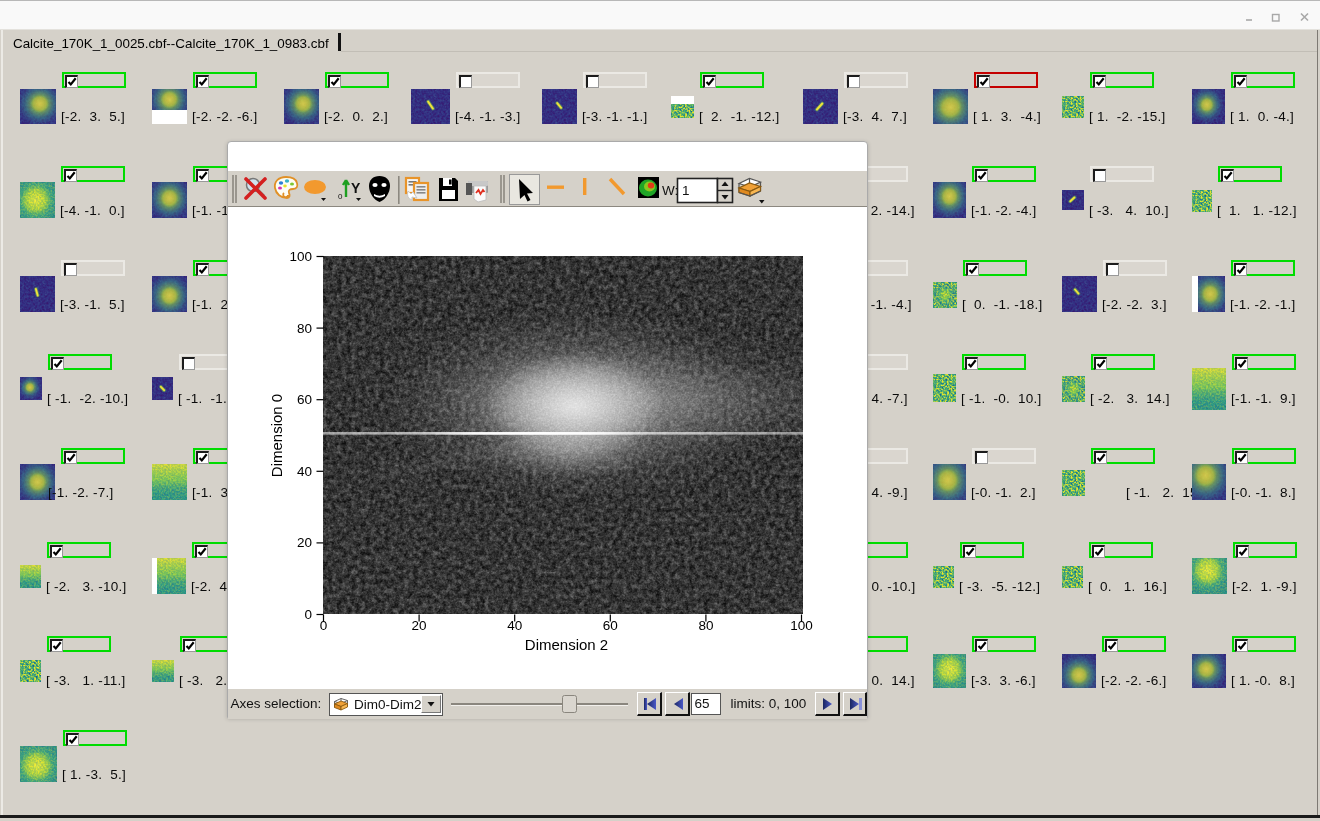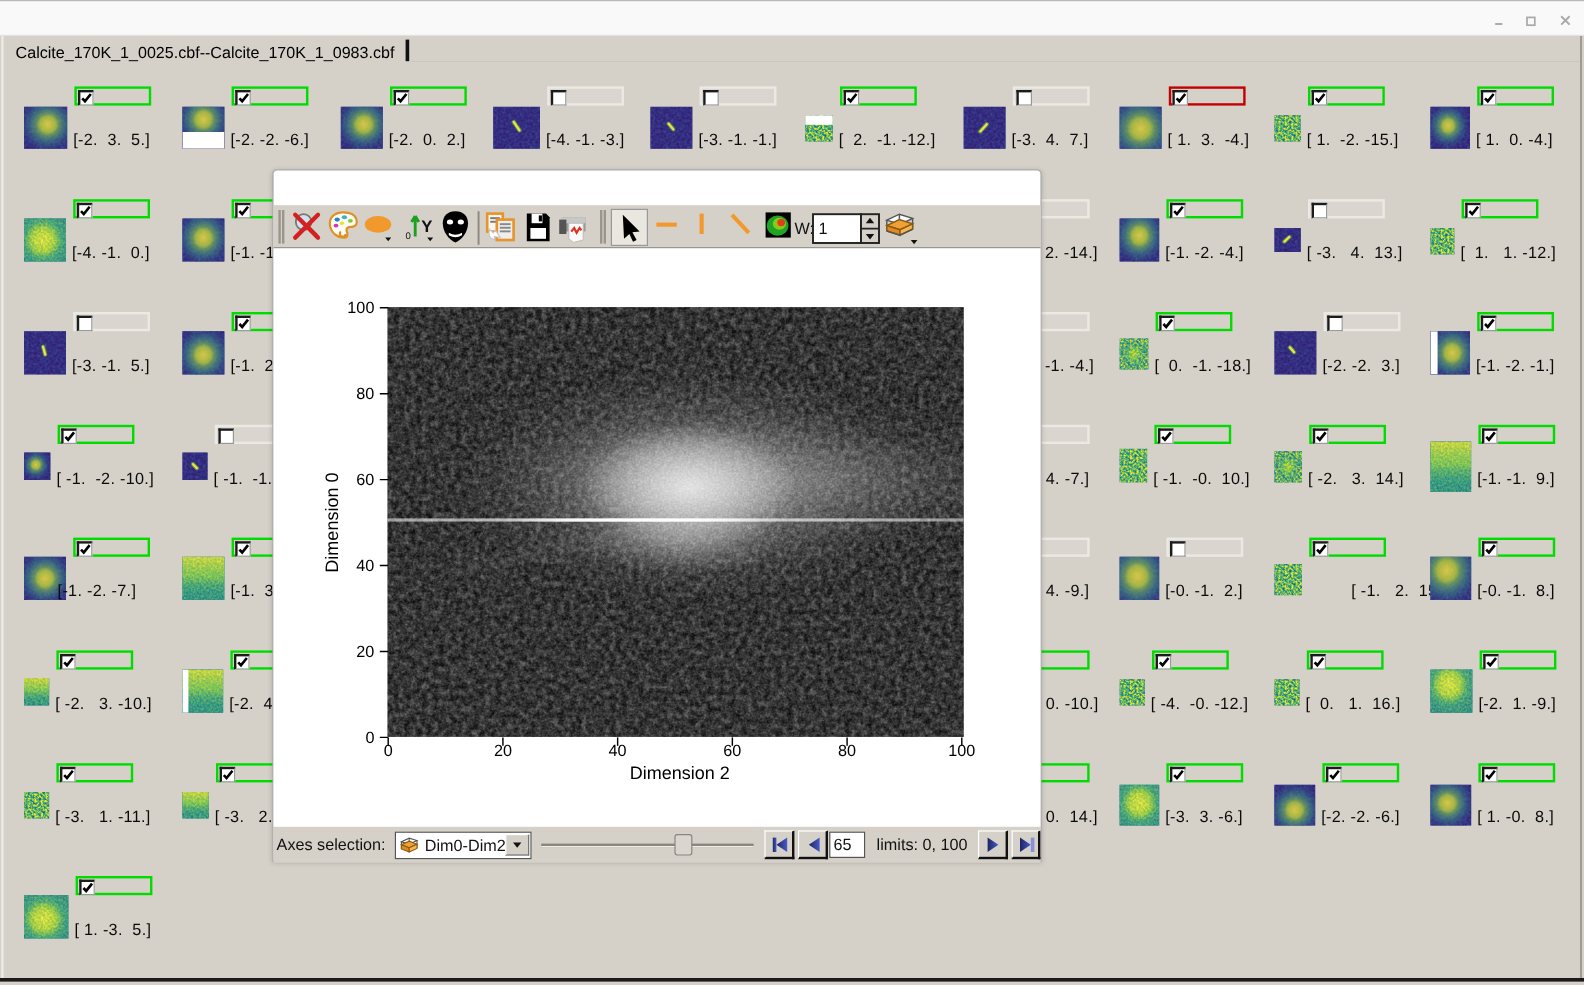--- a/index.html
+++ b/index.html
@@ -350,21 +350,21 @@
 <div class="lb" style="left:971px;top:203px">[-1. -2. -4.]</div>
 <svg class="th" style="left:1062px;top:190px" width="22" height="20">
     <rect width="22" height="20" fill="#31688e"></rect>
     <rect width="22" height="20" filter="url(#fdk)"></rect>
     <line x1="8.3" y1="11.3" x2="12.4" y2="7.5" stroke="#6abf4f" stroke-width="3.6" stroke-linecap="round" opacity=".6"></line>
     <line x1="8.3" y1="11.3" x2="12.4" y2="7.5" stroke="#f2e23a" stroke-width="1.9" stroke-linecap="round"></line>
   </svg>
 <div class="cb cbn" style="left:1090px;top:166px">
     <span class="bx"></span>
   </div>
-<div class="lb" style="left:1089px;top:203px">[ -3.   4.  13.]</div>
+<div class="lb" style="left:1089px;top:203px">[ -3.   4.  10.]</div>
 <svg class="th" style="left:1192px;top:190px" width="20" height="22">
     <rect width="20" height="22" fill="#31688e"></rect>
     <rect width="20" height="22" filter="url(#fsp)"></rect>
   </svg>
 <div class="cb cbg" style="left:1218px;top:166px">
     <span class="bx">
       <svg width="10" height="10">
         <polyline points="1.5,5 3.8,7.4 8.7,1.3" fill="none" stroke="#000" stroke-width="2.2"></polyline>
       </svg>
     </span>
@@ -646,21 +646,21 @@
     <rect width="21" height="22" fill="#31688e"></rect>
     <rect width="21" height="22" filter="url(#fsp)"></rect>
   </svg>
 <div class="cb cbg" style="left:960px;top:542px">
     <span class="bx">
       <svg width="10" height="10">
         <polyline points="1.5,5 3.8,7.4 8.7,1.3" fill="none" stroke="#000" stroke-width="2.2"></polyline>
       </svg>
     </span>
   </div>
-<div class="lb" style="left:959px;top:579px">[ -4.  -0. -12.]</div>
+<div class="lb" style="left:959px;top:579px">[ -3.  -5. -12.]</div>
 <svg class="th" style="left:1062px;top:566px" width="21" height="22">
     <rect width="21" height="22" fill="#31688e"></rect>
     <rect width="21" height="22" filter="url(#fsp)"></rect>
   </svg>
 <div class="cb cbg" style="left:1089px;top:542px">
     <span class="bx">
       <svg width="10" height="10">
         <polyline points="1.5,5 3.8,7.4 8.7,1.3" fill="none" stroke="#000" stroke-width="2.2"></polyline>
       </svg>
     </span>

